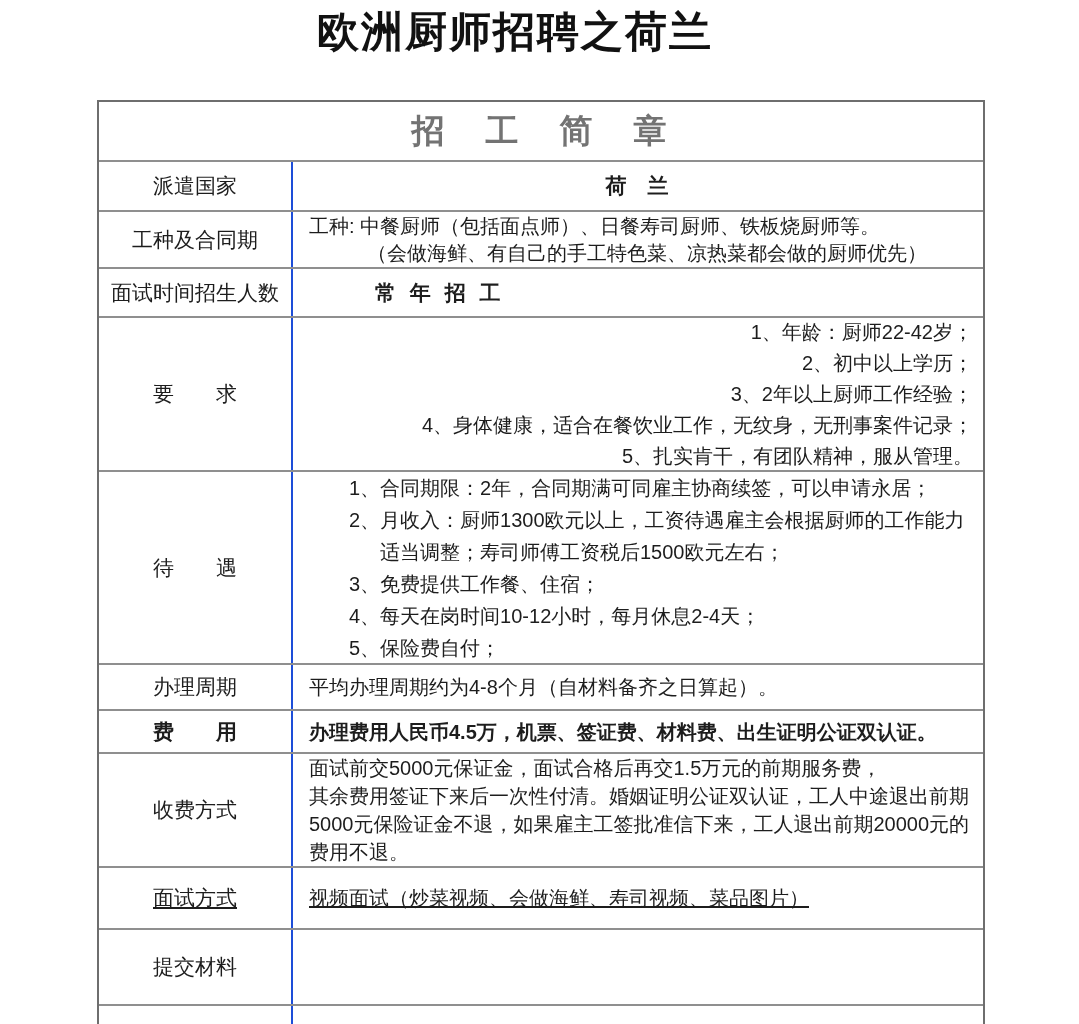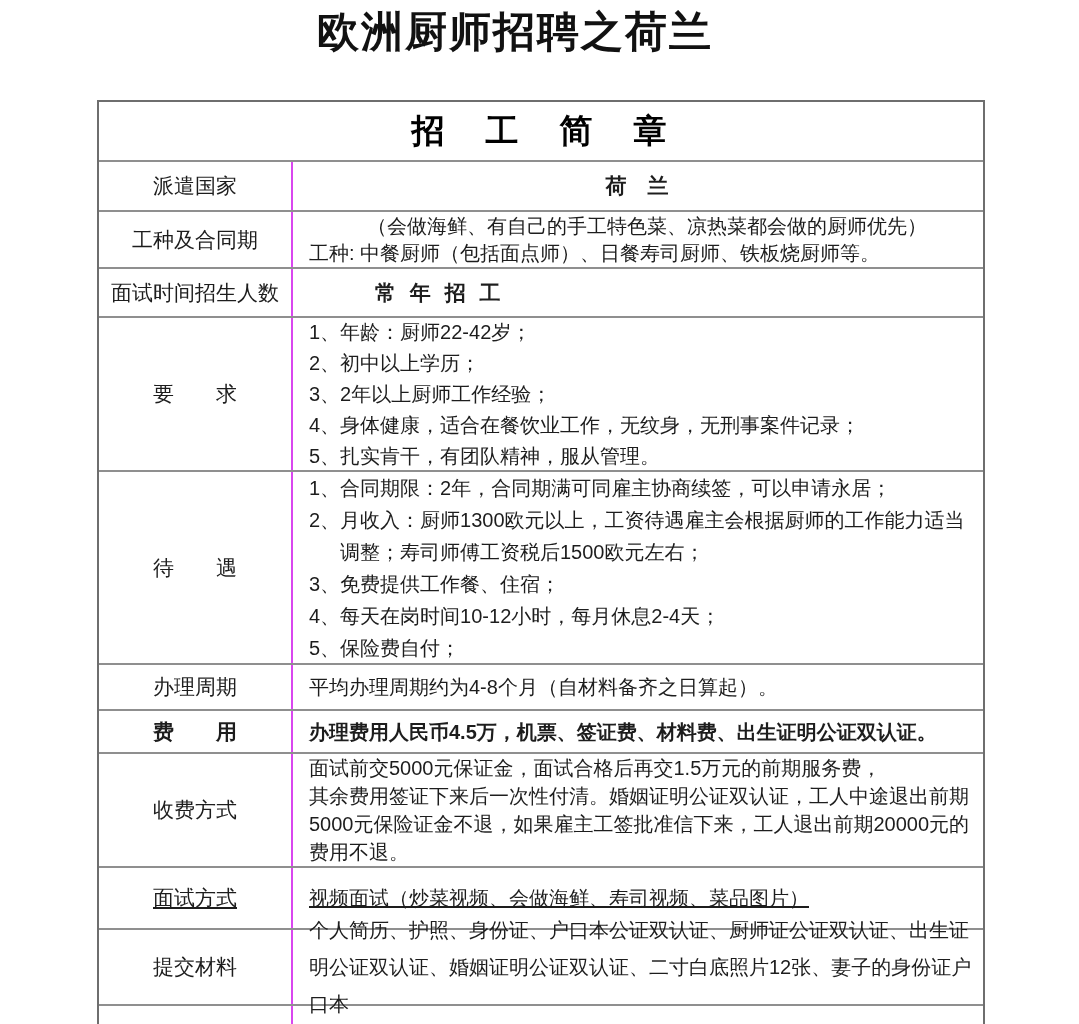--- a/index.html
+++ b/index.html
@@ -29,21 +29,21 @@
   .row{
     display:flex;
     box-sizing:border-box;
     border-bottom:2px solid #8f8f8f;
   }
   .row:last-child{border-bottom:none;}
 
   .label-cell{
     box-sizing:border-box;
     width:194px;min-width:194px;
-    border-right:2px solid #d946ef;
+    border-right:2px solid #1d4ed8;
     display:flex;align-items:center;justify-content:center;
     font-size:21px;
     text-align:center;
     padding:0 6px;
   }
   .content-cell{
     box-sizing:border-box;
     flex:1;
     display:flex;flex-direction:column;justify-content:center;
     font-size:20px;
@@ -64,29 +64,29 @@
   .rh-payment{height:114px;}
   .rh-interviewmethod{height:62px;text-decoration:underline;}
   .rh-materials{height:76px;}
   .rh-empty{height:80px;}
 
   .header-cell{
     flex:1;
     display:flex;align-items:center;justify-content:center;
     font-size:33px;font-weight:bold;
     letter-spacing:4px;
-    color:#000000;
+    color:#737373;
   }
 
   .bold{font-weight:bold;}
   .indent2{padding-left:58px;}
   .always-hiring{padding-left:66px;letter-spacing:4px;}
   .hang{padding-left:31px;text-indent:-31px;}
-  .req-line{line-height:31px;}
-  .ben-line{line-height:32px;}
+  .req-line{line-height:31px;text-align:right;}
+  .ben-line{line-height:32px;margin-left:40px;}
   .pay-line{line-height:28px;}
   .jobtype-line{line-height:27px;}
   .mat-par{line-height:37px;}
 </style>
 </head>
 <body>
 
 <div class="page">
 
   <div class="title">欧洲厨师招聘之荷兰</div>
@@ -100,22 +100,22 @@
     <div class="row rh-country">
       <div class="label-cell">派遣国家</div>
       <div class="content-cell centered">
         <div class="bold" style="font-size:21px;">荷　兰</div>
       </div>
     </div>
 
     <div class="row rh-jobtype">
       <div class="label-cell">工种及合同期</div>
       <div class="content-cell">
+        <div class="jobtype-line">工种: 中餐厨师（包括面点师）、日餐寿司厨师、铁板烧厨师等。</div>
         <div class="jobtype-line indent2">（会做海鲜、有自己的手工特色菜、凉热菜都会做的厨师优先）</div>
-        <div class="jobtype-line">工种: 中餐厨师（包括面点师）、日餐寿司厨师、铁板烧厨师等。</div>
       </div>
     </div>
 
     <div class="row rh-interviewtime">
       <div class="label-cell">面试时间招生人数</div>
       <div class="content-cell">
         <div class="bold always-hiring" style="font-size:21px;">常 年 招 工</div>
       </div>
     </div>
 
@@ -165,23 +165,20 @@
 
     <div class="row rh-interviewmethod">
       <div class="label-cell">面试方式</div>
       <div class="content-cell">
         <div>视频面试（炒菜视频、会做海鲜、寿司视频、菜品图片）</div>
       </div>
     </div>
 
     <div class="row rh-materials">
       <div class="label-cell">提交材料</div>
-      <div class="content-cell">
-        <div class="mat-par">个人简历、护照、身份证、户口本公证双认证、厨师证公证双认证、出生证明公证双认证、婚姻证明公证双认证、二寸白底照片12张、妻子的身份证户口本</div>
-      </div>
     </div>
 
     <div class="row rh-empty">
       <div class="label-cell"></div>
       <div class="content-cell"></div>
     </div>
 
   </div>
 </div>
 

